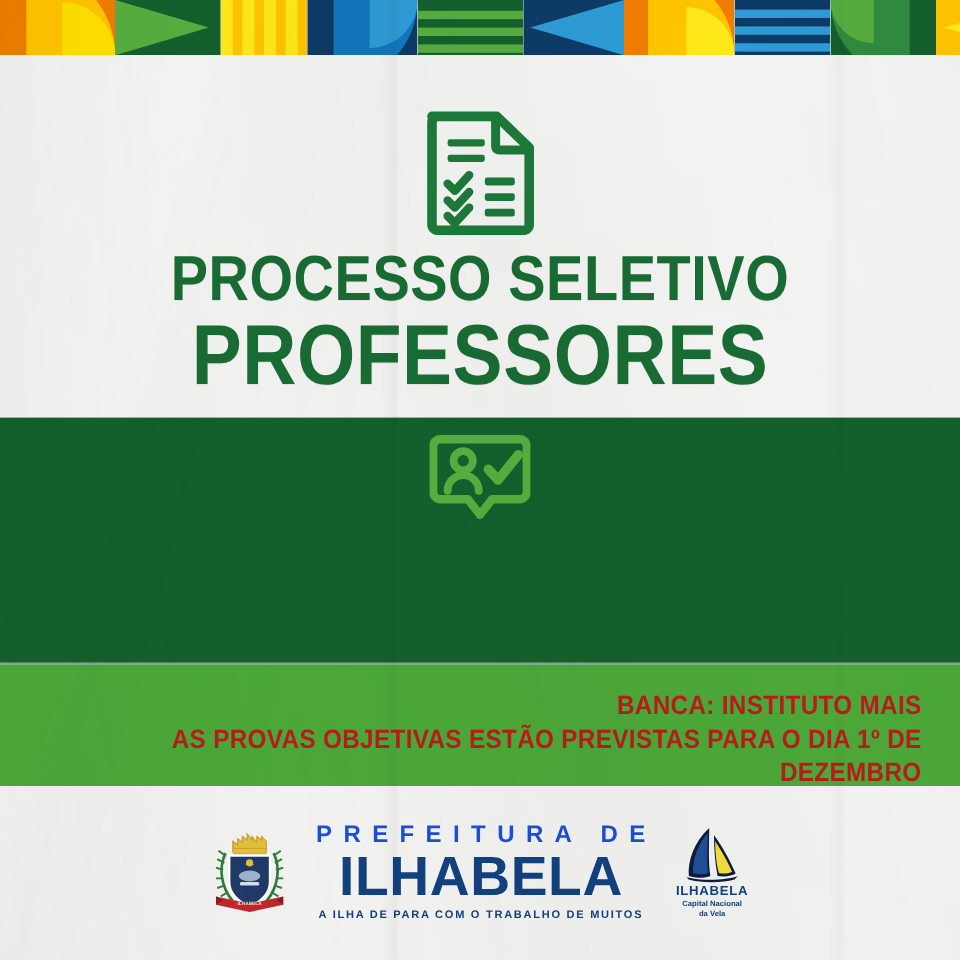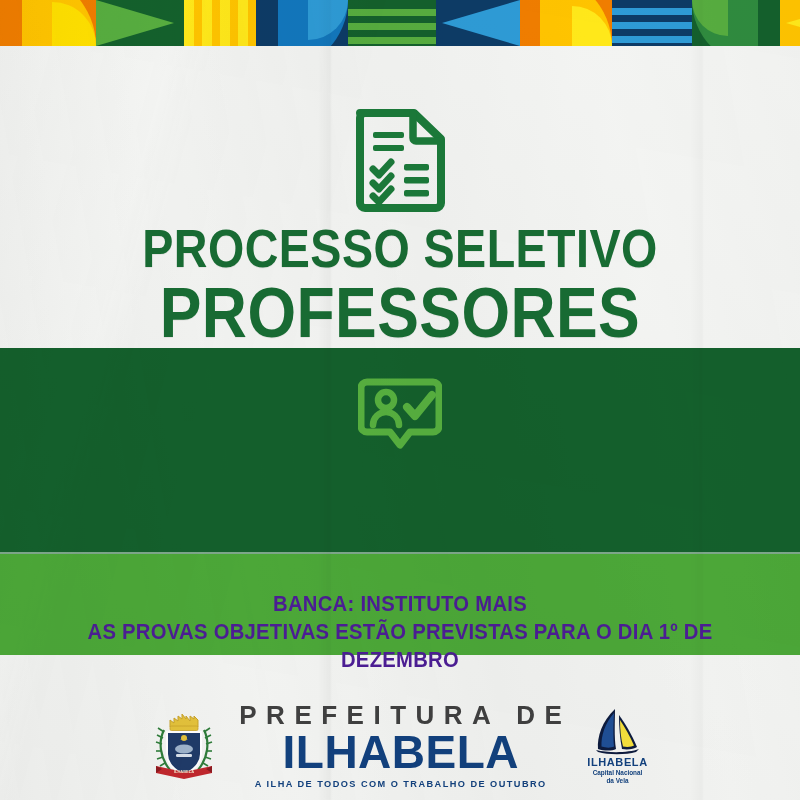--- a/index.html
+++ b/index.html
@@ -96,21 +96,20 @@
     left: 0; width: 800px; height: 2px;
     background: rgba(255,255,255,.45);
     z-index: 3;
   }
 
   
   .content {
     position: absolute;
     inset: 0;
     z-index: 10;
-    margin-top: 16px;
   }
 
   .doc-icon-wrap {
     position: absolute;
     top: 88px; left: 0; width: 800px;
     display: flex; justify-content: center;
   }
 
   .title-block {
     position: absolute;
@@ -163,22 +162,22 @@
     font-weight: 700;
     letter-spacing: .5px;
     transform: scaleX(.9);
     transform-origin: center;
     margin-top: 4px;
   }
 
   .banca-block {
     position: absolute;
     top: 575px; left: 0; width: 800px;
-    text-align: center;
-    color: #4c1d95;
+    text-align: right;
+    color: #b91c1c;
   }
   .banca-1 {
     font-size: 22px;
     line-height: 26px;
     font-weight: 700;
     letter-spacing: .3px;
     transform: scaleX(.92);
     transform-origin: center;
   }
   .banca-2 {
@@ -202,24 +201,24 @@
   }
   .wordmark {
     display: flex;
     flex-direction: column;
     align-items: center;
     line-height: 1;
     margin-left: 4px;
     margin-right: 6px;
   }
   .wm-pref {
-    font-size: 26px;
+    font-size: 20px;
     font-weight: 600;
     letter-spacing: 9.5px;
-    color: #404040;
+    color: #1d4ed8;
     padding-left: 9px;
   }
   .wm-ilha {
     font-size: 46px;
     font-weight: 700;
     letter-spacing: 0.5px;
     color: #12417e;
     margin-top: 1px;
   }
   .wm-tag {
@@ -417,21 +416,21 @@
 
         <path d="M4 56 L32 62 L60 56 L60 63 L32 69 L4 63 Z" fill="#c1272d"></path>
         <path d="M4 56 L10 59 L4 63 Z" fill="#8e1a20"></path>
         <path d="M60 56 L54 59 L60 63 Z" fill="#8e1a20"></path>
         <text x="32" y="63.4" font-family="'Liberation Sans',sans-serif" font-size="4" font-weight="bold" fill="#f3e2c8" text-anchor="middle">ILHABELA</text>
       </svg>
 
       <div class="wordmark">
         <div class="wm-pref">PREFEITURA DE</div>
         <div class="wm-ilha">ILHABELA</div>
-        <div class="wm-tag">A ILHA DE TODOS COM O TRABALHO DE OUTUBRO</div>
+        <div class="wm-tag">A ILHA DE PARA COM O TRABALHO DE MUITOS</div>
       </div>
 
       <div class="sail-mark">
         <svg width="54" height="48" viewBox="0 0 54 48">
           <path d="M25 2 C12 14 7 30 8 42 C14 44 22 44 26 42 C24 30 25 14 25 2 Z" fill="#0d1b3e"></path>
           <path d="M24 6 C15 16 11 29 11.5 39.5 C16 41 21 41 24 39.5 C23 29 23.5 16 24 6 Z" fill="#1f4f96"></path>
           <path d="M29 8 C29 20 30 32 32 42 C38 43 44 42 47 40 C42 28 35 16 29 8 Z" fill="#0d1b3e"></path>
           <path d="M30 13 C30 23 31 32 33 39.5 C37.5 40.5 42 39.8 44 38.5 C40 29 34.5 20 30 13 Z" fill="#f5e03c"></path>
           <path d="M6 43 C18 46 38 46 49 42 L46 45 C36 48 18 48 8 45 Z" fill="#0d1b3e"></path>
         </svg>

